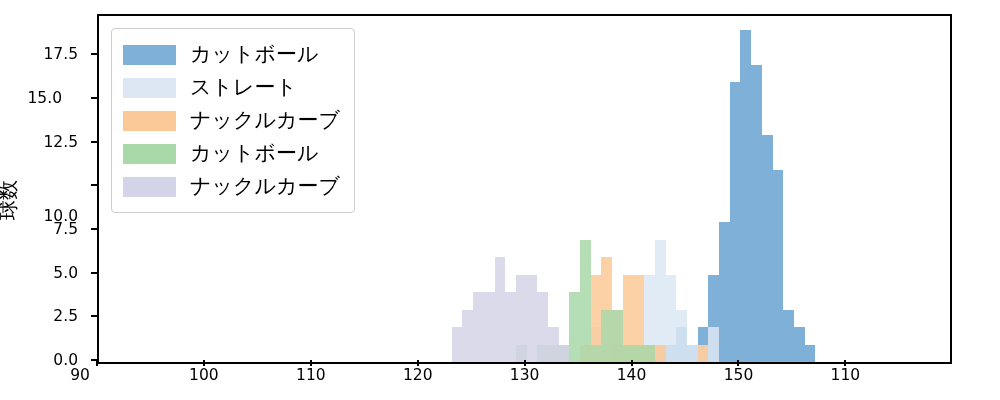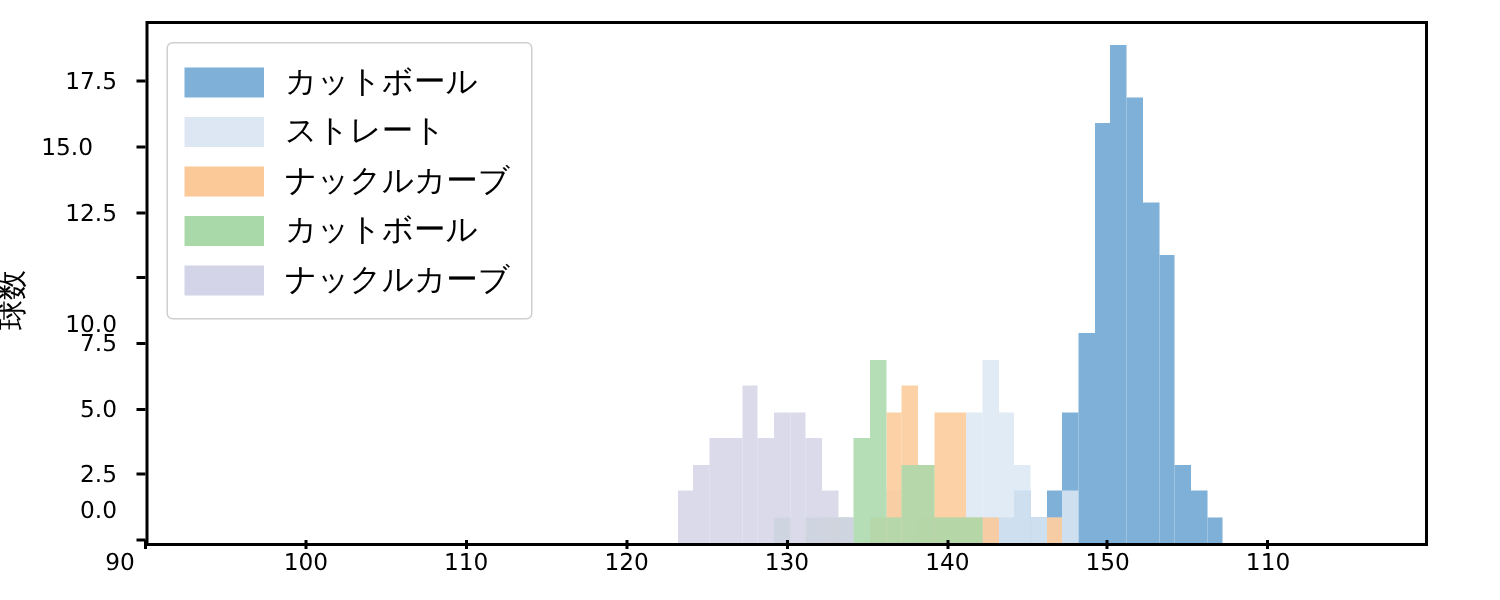--- a/index.html
+++ b/index.html
@@ -28,21 +28,21 @@
   .legtxt{font-size:21px;color:#000;white-space:nowrap;line-height:1;}
 </style>
 </head>
 <body>
 
 <div id="fig">
 
   <div id="yaxis-title">球数</div>
 
   <div id="ylabels">
-      <div class="ylabel-txt" style="top: 340px; right: 14px;">0.0</div>
+      <div class="ylabel-txt" style="top: 360px; right: 14px;">0.0</div>
       <div class="ytickmark" style="top: 359px; left: 91px;"></div>
       <div class="ylabel-txt" style="top: 316.313px; right: 14px;">2.5</div>
       <div class="ytickmark" style="top: 315.313px; left: 91px;"></div>
       <div class="ylabel-txt" style="top: 272.626px; right: 14px;">5.0</div>
       <div class="ytickmark" style="top: 271.626px; left: 91px;"></div>
       <div class="ylabel-txt" style="top: 228.939px; right: 14px;">7.5</div>
       <div class="ytickmark" style="top: 227.939px; left: 91px;"></div>
       <div class="ylabel-txt" style="top: 185.253px; right: 14px; margin-top: 31px;">10.0</div>
       <div class="ytickmark" style="top: 184.253px; left: 91px;"></div>
       <div class="ylabel-txt" style="top: 141.566px; right: 14px;">12.5</div>

